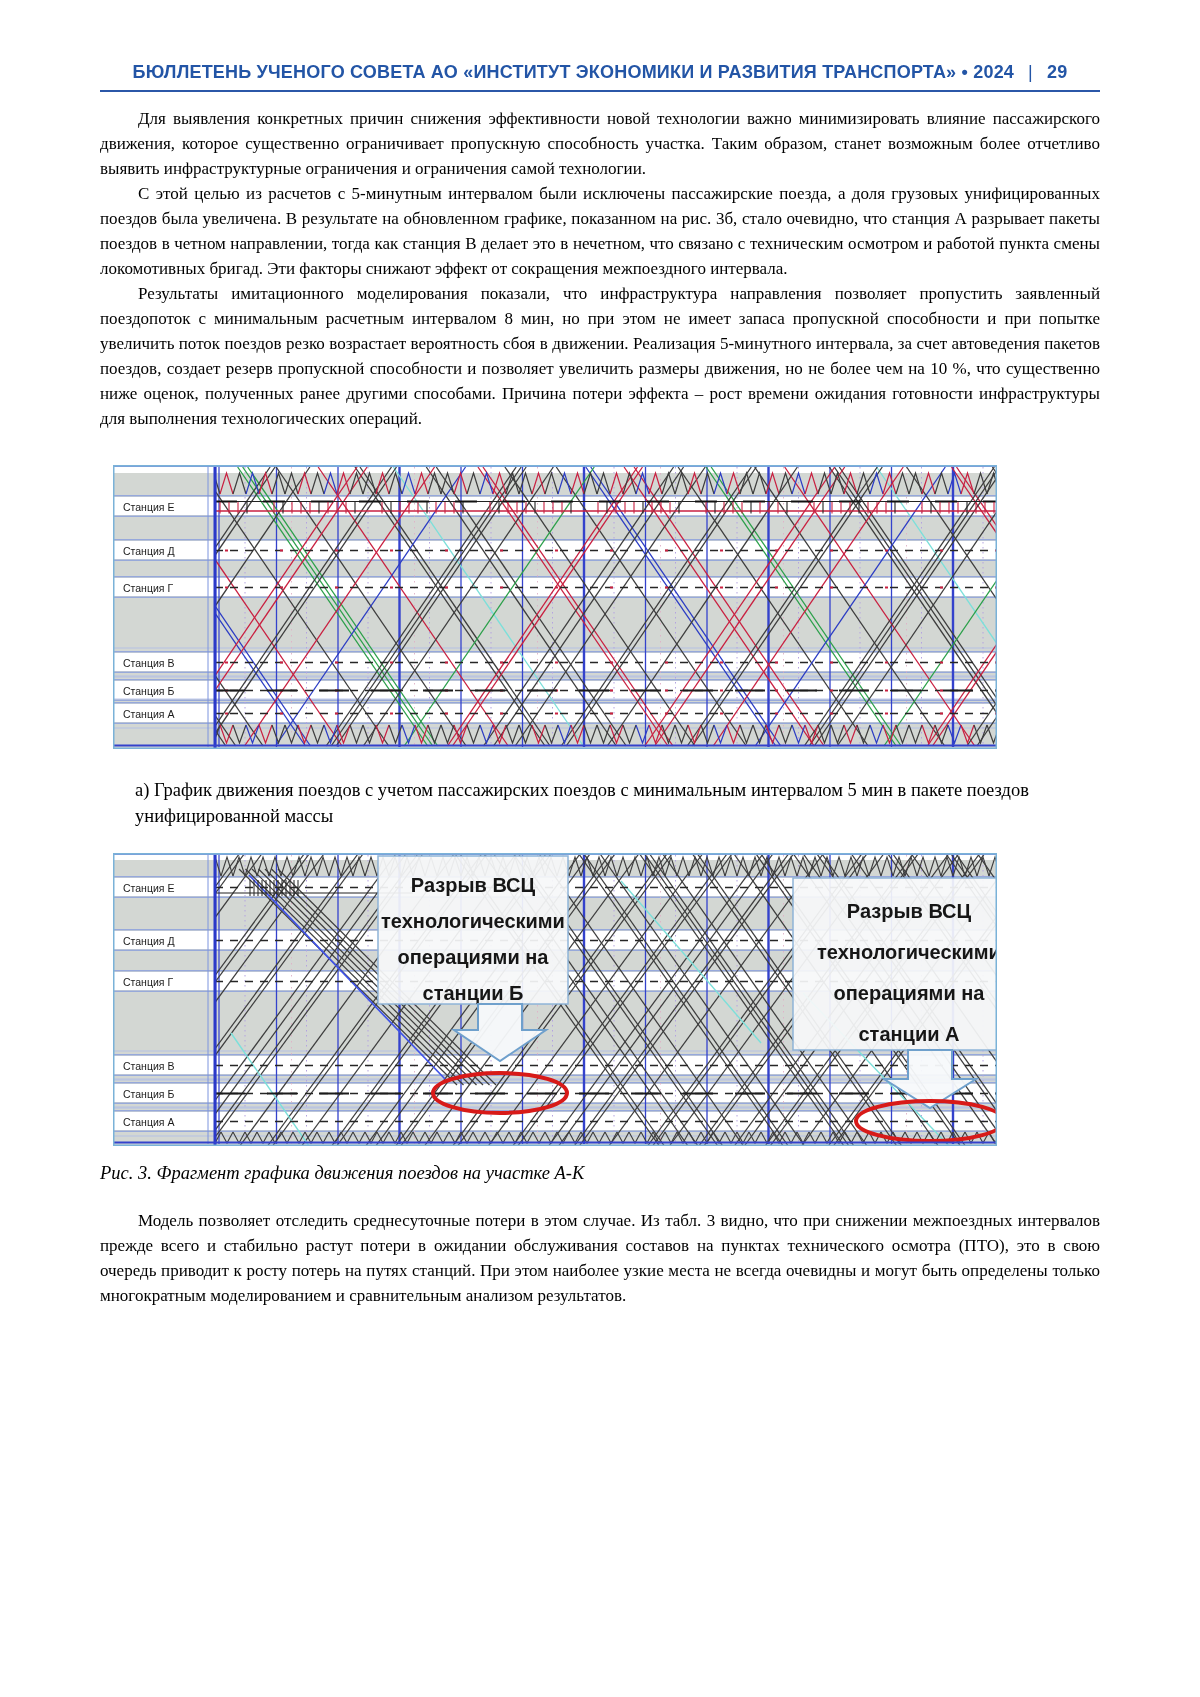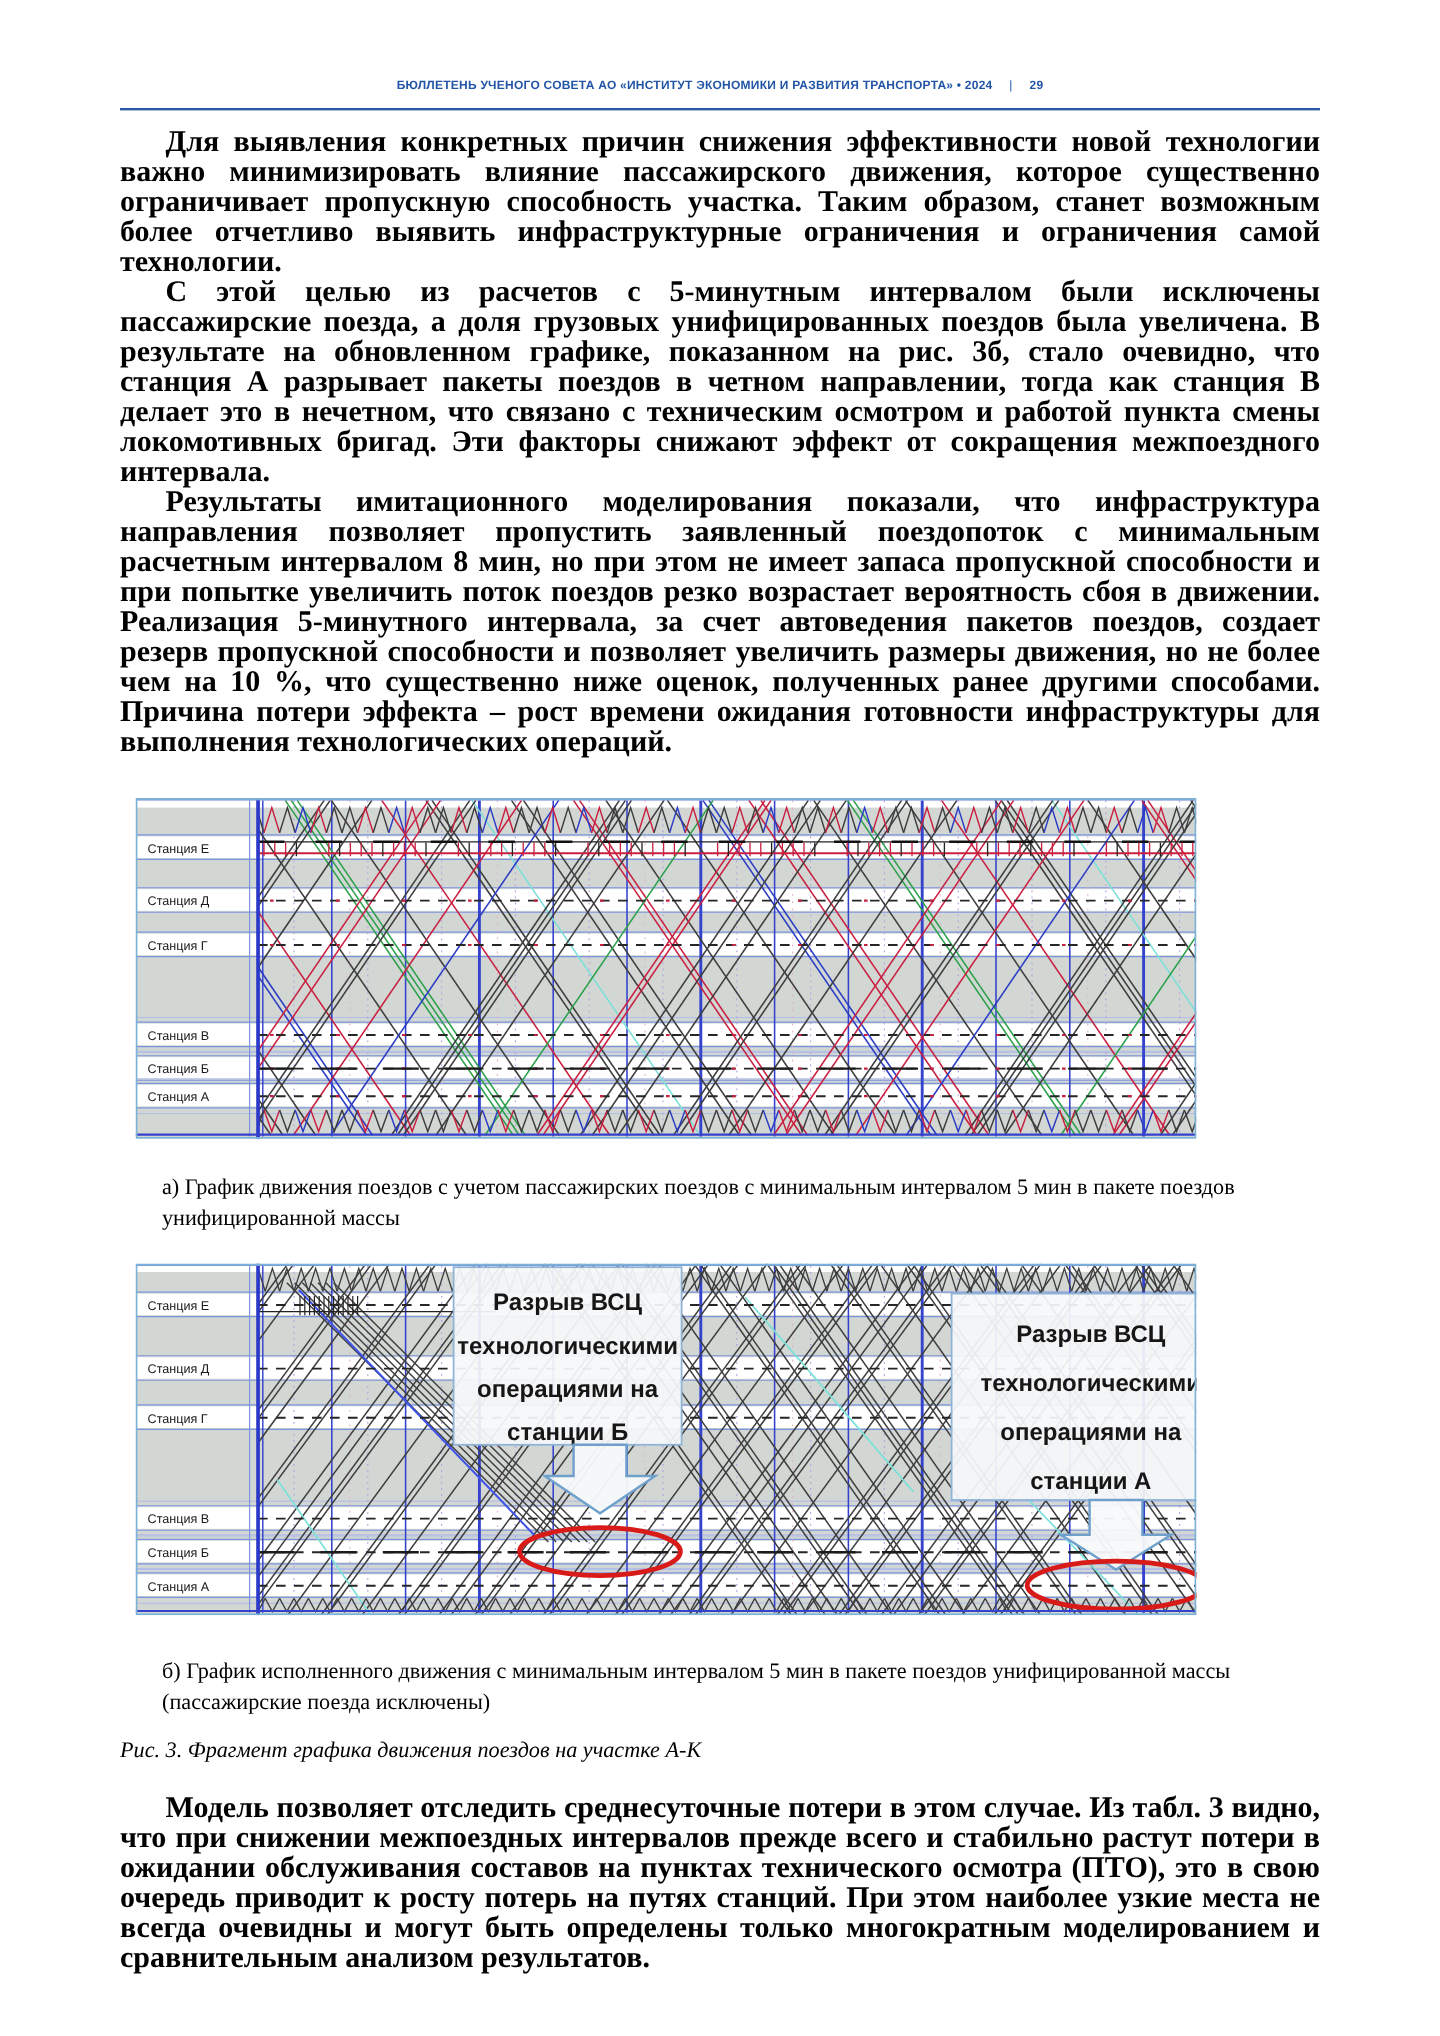--- a/index.html
+++ b/index.html
@@ -4,28 +4,28 @@
 <style>
   html,body{margin:0;padding:0;background:#ffffff;}
   .page{
     width:1200px;height:1697px;background:#fff;box-sizing:border-box;
     padding:62px 100px 0;position:relative;overflow:hidden;
     font-family:"Liberation Serif",serif;color:#000;
   }
   .page-header{
     display:flex;justify-content:center;align-items:flex-end;
     font-family:"Liberation Sans",sans-serif;font-weight:700;
-    font-size:10px;line-height:20px;letter-spacing:.2px;color:#2355a6;
+    font-size:18px;line-height:20px;letter-spacing:.2px;color:#2355a6;
     white-space:nowrap;
   }
   .page-header .sep{margin:0 14px;font-weight:400;color:#2355a6;}
   .header-rule{height:2px;background:#2b57a8;margin-top:8px;}
   p.body{
-    font-size:25px;line-height:25px;text-align:justify;
-    text-indent:38px;margin:0;font-weight:bold;
+    font-size:17px;line-height:25px;text-align:justify;
+    text-indent:38px;margin:0;
   }
   p.body.first{margin-top:14px;}
   .fig-wrap{width:884px;margin:34px 0 0 13px;}
   .fig-wrap.second{margin-top:24px;}
   .fig-wrap svg{display:block;}
   .caption{
     font-size:18.5px;line-height:26px;text-align:left;
     max-width:930px;margin:28px auto 0;
   }
   .caption.b{margin-top:34px;}
@@ -766,19 +766,18 @@
         <text x="10" y="91.5" font-size="10.5" fill="#1a1a1a" font-family="Liberation Sans, sans-serif">Станция Д</text>
         <text x="10" y="132.5" font-size="10.5" fill="#1a1a1a" font-family="Liberation Sans, sans-serif">Станция Г</text>
         <text x="10" y="216.5" font-size="10.5" fill="#1a1a1a" font-family="Liberation Sans, sans-serif">Станция В</text>
         <text x="10" y="244.5" font-size="10.5" fill="#1a1a1a" font-family="Liberation Sans, sans-serif">Станция Б</text>
         <text x="10" y="272.5" font-size="10.5" fill="#1a1a1a" font-family="Liberation Sans, sans-serif">Станция А</text>
         <line x1="0" y1="1.5" x2="884" y2="1.5" stroke="#7d94de" stroke-width="1"></line>
         <line x1="0" y1="289.5" x2="884" y2="289.5" stroke="#3442cc" stroke-width="1.8"></line>
         <rect x="0.75" y="0.75" width="882.5" height="291.5" fill="none" stroke="#7ab2d8" stroke-width="1.5"></rect>
       </svg>
   </div>
-  <div class="caption b">б) График исполненного движения с минимальным интервалом 5 мин в пакете поездов унифицированной массы (пассажирские поезда исключены)</div>
 
   <div class="fig-main-caption">Рис. 3. Фрагмент графика движения поездов на участке А-К</div>
 
   <p class="body closing">Модель позволяет отследить среднесуточные потери в этом случае. Из табл. 3 видно, что при снижении межпоездных интервалов прежде всего и стабильно растут потери в ожидании обслуживания составов на пунктах технического осмотра (ПТО), это в свою очередь приводит к росту потерь на путях станций. При этом наиболее узкие места не всегда очевидны и могут быть определены только многократным моделированием и сравнительным анализом результатов.</p>
 
 </div>
 
 </body></html>

